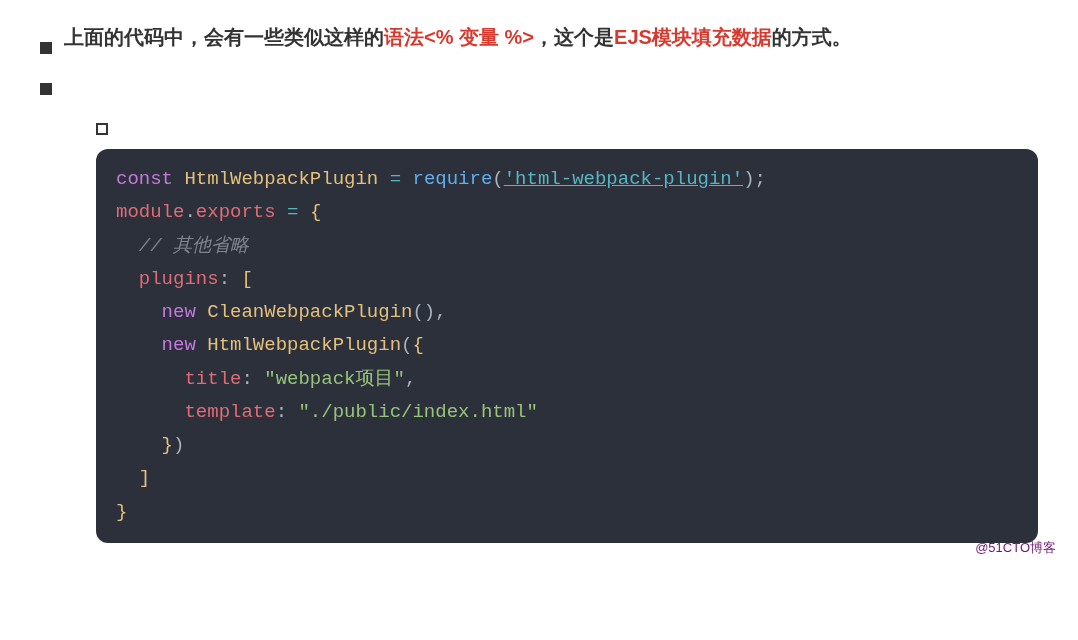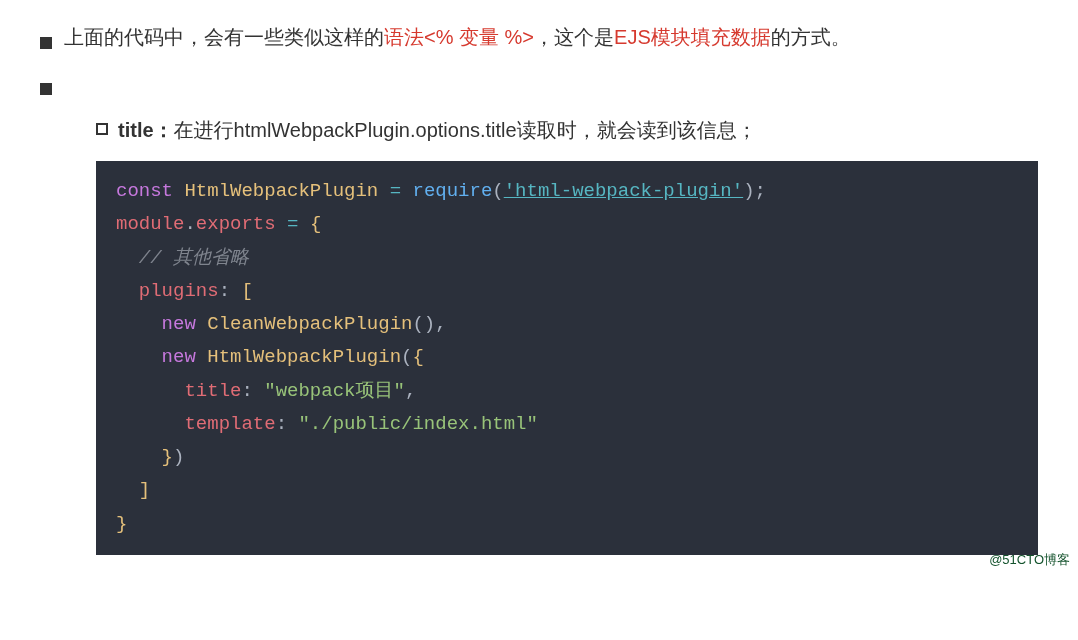--- a/index.html
+++ b/index.html
@@ -8,23 +8,24 @@
     padding: 20px 40px 20px 40px;
     font-family: "Microsoft YaHei", "PingFang SC", Arial, sans-serif;
     font-size: 20px;
     color: #333;
     background: #fff;
     width: 1078px;
     position: relative;
   }
   .bullet-row {
     display: flex;
-    align-items: center;
+    align-items: flex-end;
     margin-bottom: 18px;
     line-height: 1.7;
+    font-weight: bold;
   }
   .bullet-sq {
     width: 12px;
     height: 12px;
     background: #333;
     flex: 0 0 12px;
     margin-top: 11px;
     margin-right: 12px;
   }
   .sub-list {
@@ -42,21 +43,21 @@
     border: 2.5px solid #333;
     flex: 0 0 12px;
     margin-top: 10px;
     margin-right: 10px;
   }
   .red { color: #d63a2f; }
   .bold { font-weight: 700; }
   .code-block {
     margin: 6px 0 0 56px;
     background: #2b303b;
-    border-radius: 0;
+    border-radius: 12px;
     padding: 14px 20px 14px 20px;
     font-family: Menlo, Consolas, "Courier New", monospace;
     font-size: 19px;
     line-height: 1.75;
     color: #c0c5ce;
     white-space: pre;
     overflow-x: auto;
   }
   .tok-kw   { color: #c678dd; }
   .tok-cls  { color: #e5c07b; }
@@ -64,47 +65,44 @@
   .tok-fn   { color: #61afef; }
   .tok-str  { color: #98c379; }
   .tok-strlink { color: #56b6c2; text-decoration: underline; }
   .tok-punc { color: #abb2bf; }
   .tok-op   { color: #56b6c2; }
   .tok-com  { color: #7f848e; font-style: italic; }
   .tok-brace{ color: #e5c07b; }
   .tok-prop { color: #e06c75; }
   .watermark {
     position: absolute;
-    right: 8px;
+    right: 22px;
     bottom: 6px;
     font-size: 13px;
-    color: #14532d;
+    color: #701a75;
     font-family: Arial, sans-serif;
   }
 </style>
 </head>
 <body>
 
 <div class="bullet-row">
   <div class="bullet-sq"></div>
   <div>
     <span>上面的代码中，会有一些类似这样的</span><span class="red">语法&lt;% 变量 %&gt;</span><span>，这个是</span><span class="red">EJS模块填充数据</span><span>的方式。</span>
   </div>
 </div>
 
 <div class="bullet-row">
   <div class="bullet-sq"></div>
 </div>
 
 <div class="sub-list">
   <div class="sub-row">
     <div class="bullet-hollow"></div>
-    <div>
-      <span class="bold">title：</span><span>在进行htmlWebpackPlugin.options.title读取时，就会读到该信息；</span>
-    </div>
   </div>
 </div>
 
 <div class="code-block"><span class="tok-kw">const</span> <span class="tok-cls">HtmlWebpackPlugin</span> <span class="tok-op">=</span> <span class="tok-fn">require</span><span class="tok-punc">(</span><span class="tok-strlink">'html-webpack-plugin'</span><span class="tok-punc">)</span><span class="tok-punc">;</span>
 <span class="tok-var">module</span><span class="tok-punc">.</span><span class="tok-var">exports</span> <span class="tok-op">=</span> <span class="tok-brace">{</span>
   <span class="tok-com">// 其他省略</span>
   <span class="tok-prop">plugins</span><span class="tok-punc">:</span> <span class="tok-brace">[</span>
     <span class="tok-kw">new</span> <span class="tok-cls">CleanWebpackPlugin</span><span class="tok-punc">()</span><span class="tok-punc">,</span>
     <span class="tok-kw">new</span> <span class="tok-cls">HtmlWebpackPlugin</span><span class="tok-punc">(</span><span class="tok-brace">{</span>
       <span class="tok-prop">title</span><span class="tok-punc">:</span> <span class="tok-str">"webpack项目"</span><span class="tok-punc">,</span>

